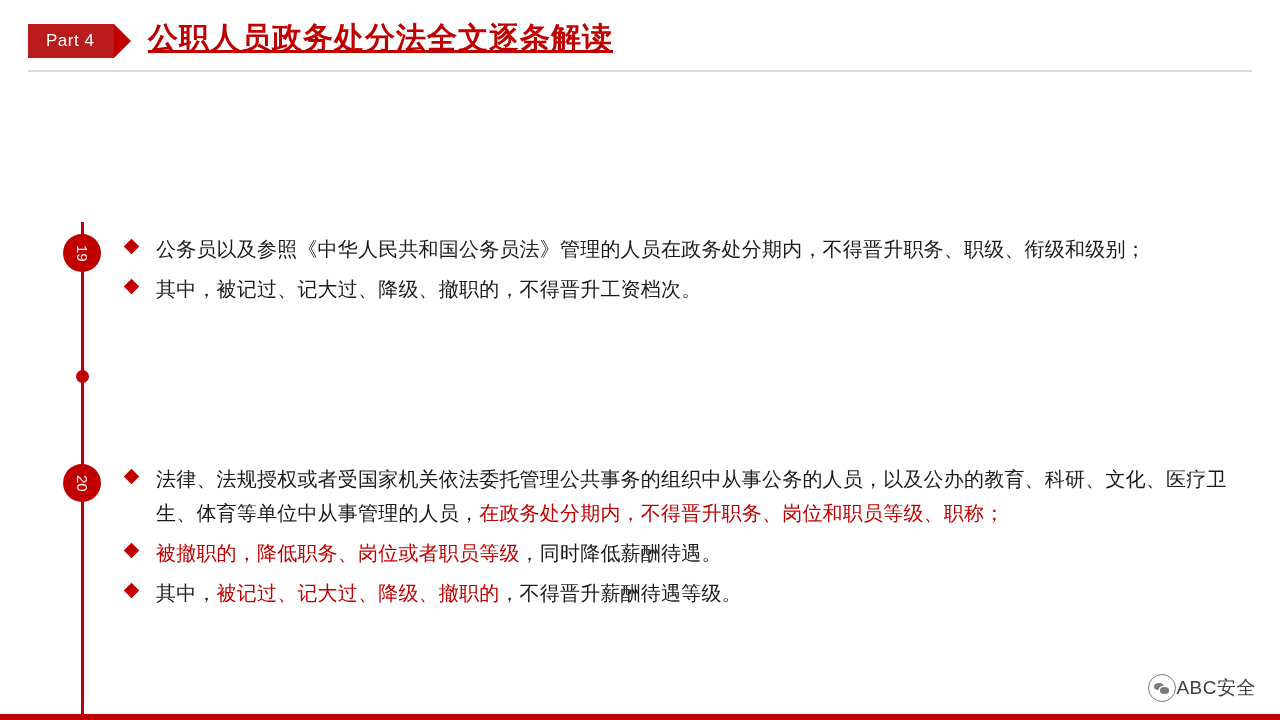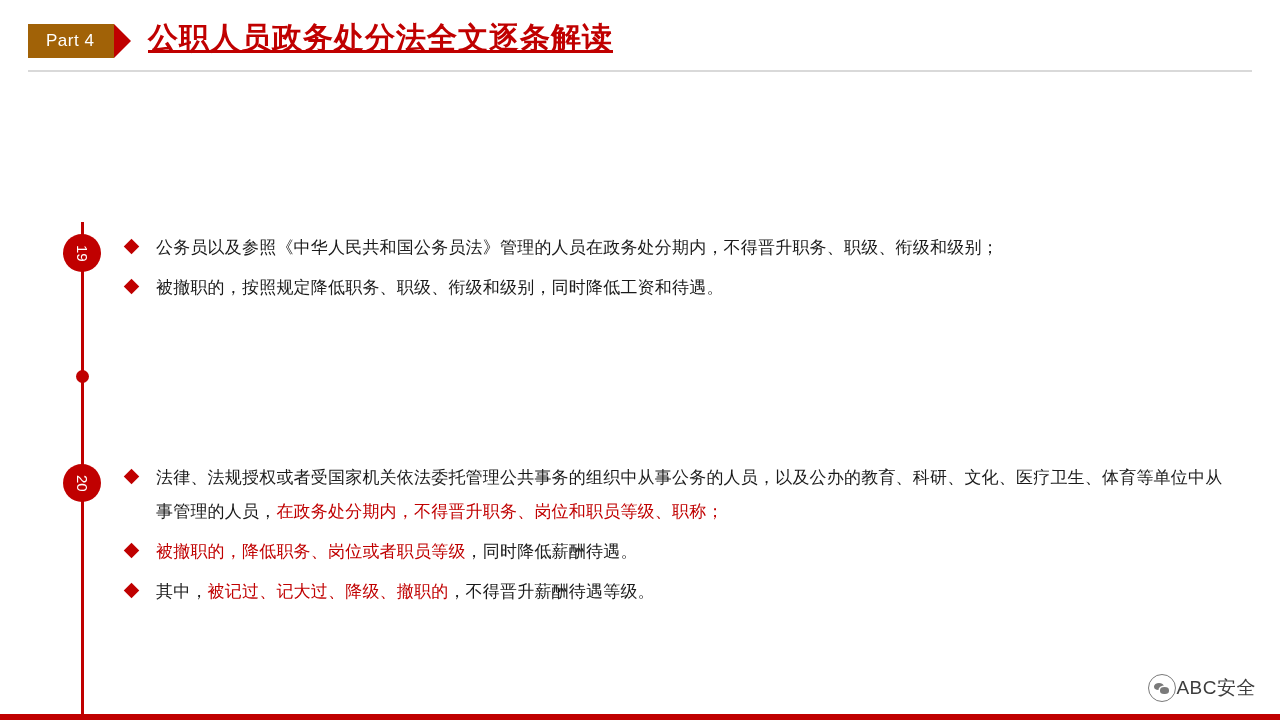--- a/index.html
+++ b/index.html
@@ -21,21 +21,21 @@
     left: 0;
     top: 0;
     width: 1280px;
     height: 78px;
   }
   .part-badge {
     position: absolute;
     left: 28px;
     top: 24px;
     height: 34px;
-    background: #a16207;
+    background: #b91c1c;
     color: #ffffff;
     font-size: 17px;
     line-height: 34px;
     padding: 0 20px 0 18px;
     letter-spacing: 0.5px;
     font-family: "Liberation Sans", sans-serif;
   }
   .part-badge::after {
     content: "";
     position: absolute;
@@ -117,24 +117,24 @@
   .diamond {
     position: absolute;
     left: 4px;
     top: 9px;
     width: 11px;
     height: 11px;
     background: #c00000;
     transform: rotate(45deg);
   }
   .btext {
-    font-size: 17px;
+    font-size: 20px;
     line-height: 34px;
     color: #1a1a1a;
-    font-family: Liberation Mono, monospace;
+    font-family: Liberation Serif, serif;
     letter-spacing: 0.2px;
   }
   .btext .hl {
     color: #c00000;
   }
 
   
   .watermark {
     position: absolute;
     right: 24px;
@@ -207,25 +207,25 @@
   <span>20</span>
 </div>
 
 <div class="block" style="top:232px;">
 
   <div class="bullet-row">
     <span class="diamond"></span>
     <div class="btext">公务员以及参照《中华人民共和国公务员法》管理的人员在政务处分期内，不得晋升职务、职级、衔级和级别；</div>
   </div>
 
-
-  <div class="bullet-row">
-    <span class="diamond"></span>
-    <div class="btext">被撤职的，按照规定降低职务、职级、衔级和级别，同时降低工资和待遇。</div>
-  </div>
+  <div class="bullet-row">
+    <span class="diamond"></span>
+    <div class="btext">其中，被记过、记大过、降级、撤职的，不得晋升工资档次。</div>
+  </div>
+
 
 </div>
 
 <div class="block" style="top:462px;">
 
   <div class="bullet-row">
     <span class="diamond"></span>
     <div class="btext"><span>法律、法规授权或者受国家机关依法委托管理公共事务的组织中从事公务的人员，以及公办的教育、科研、文化、医疗卫生、体育等单位中从事管理的人员，</span><span class="hl">在政务处分期内，不得晋升职务、岗位和职员等级、职称；</span></div>
   </div>
 

